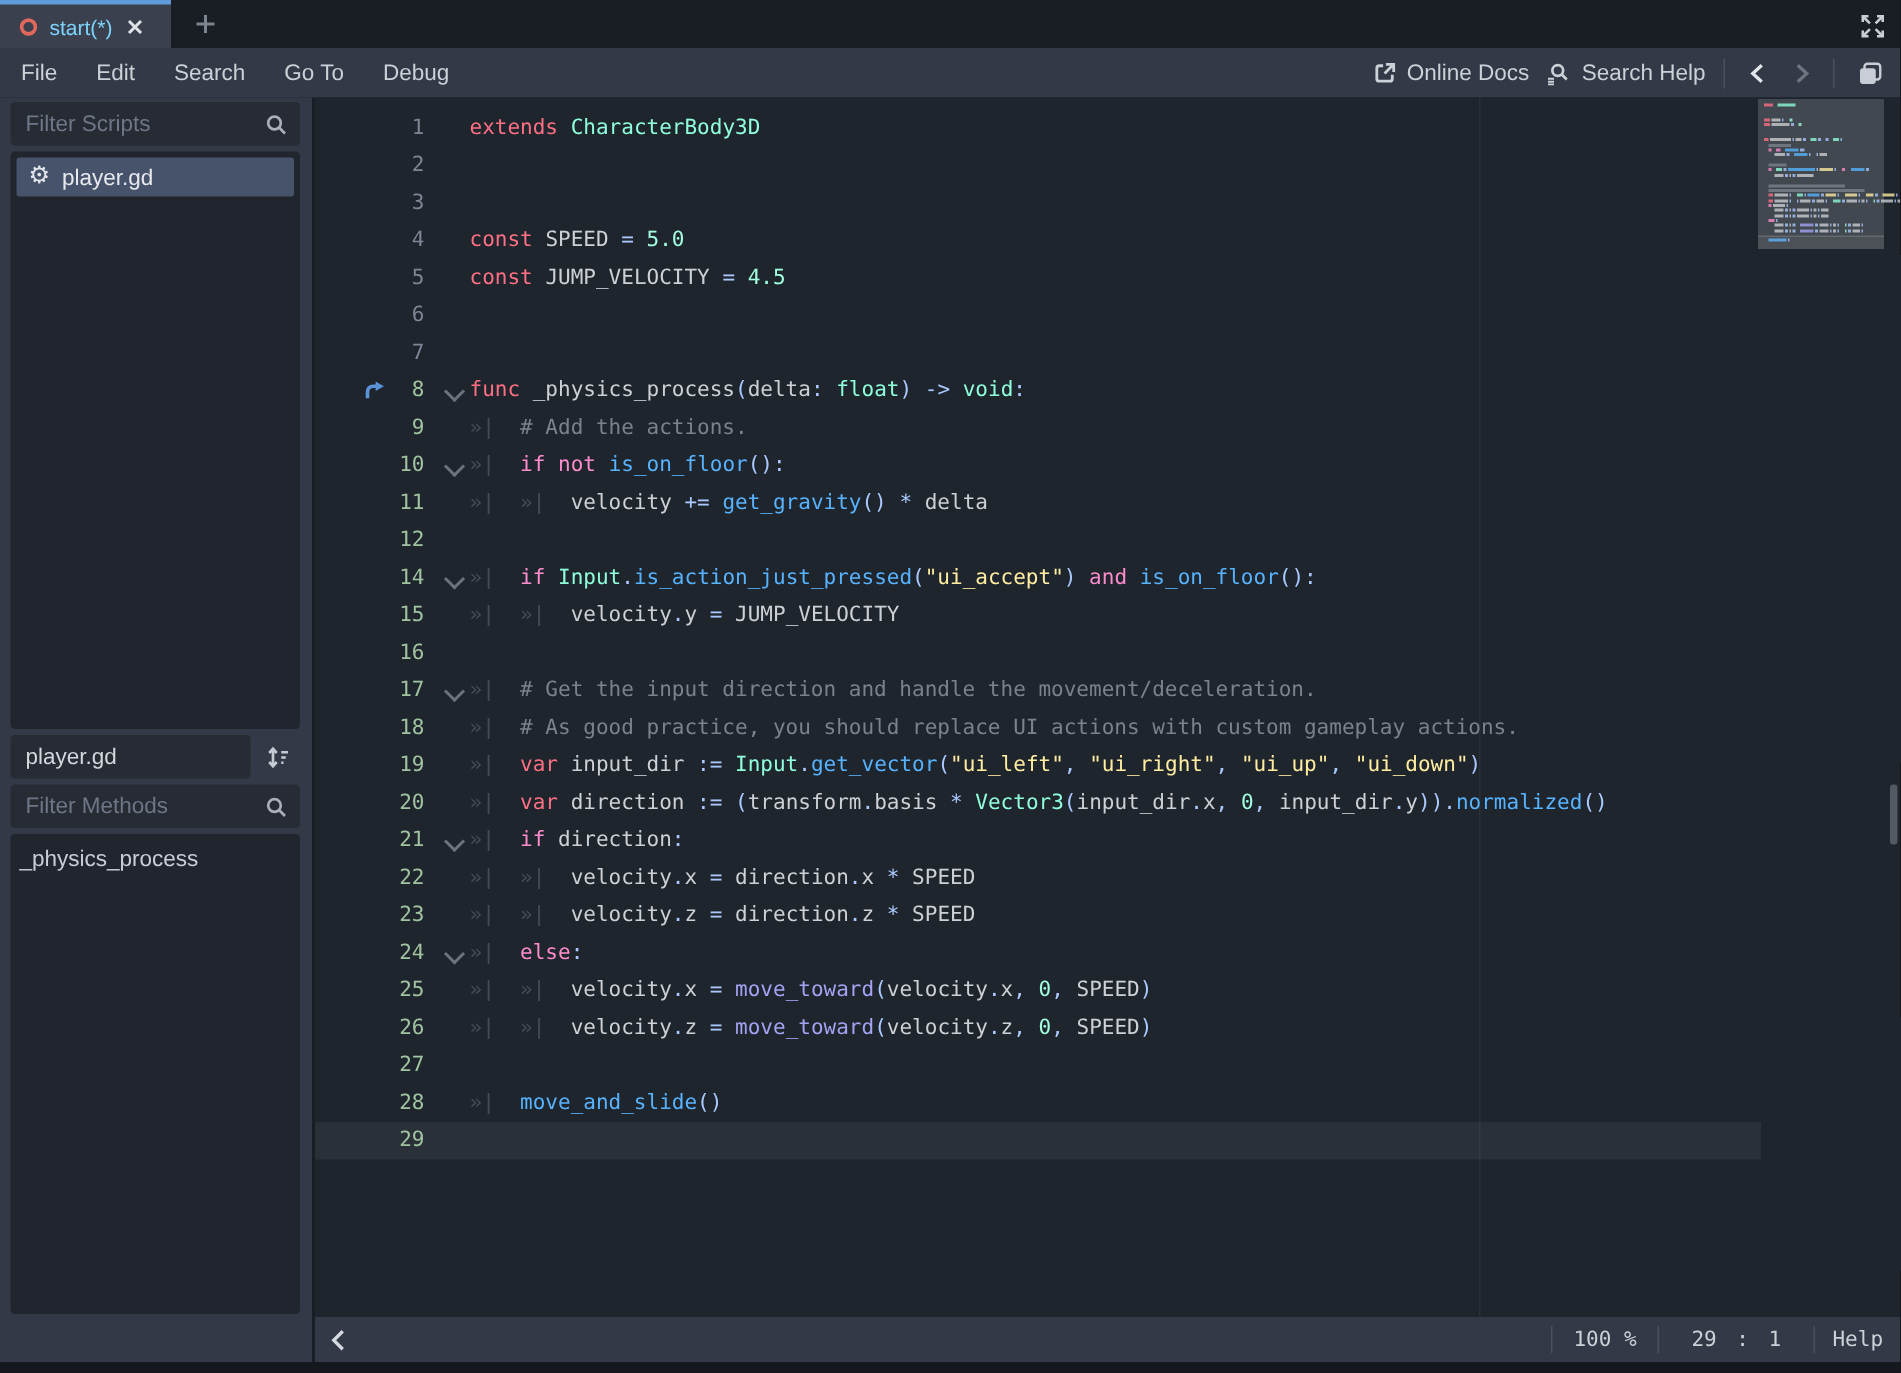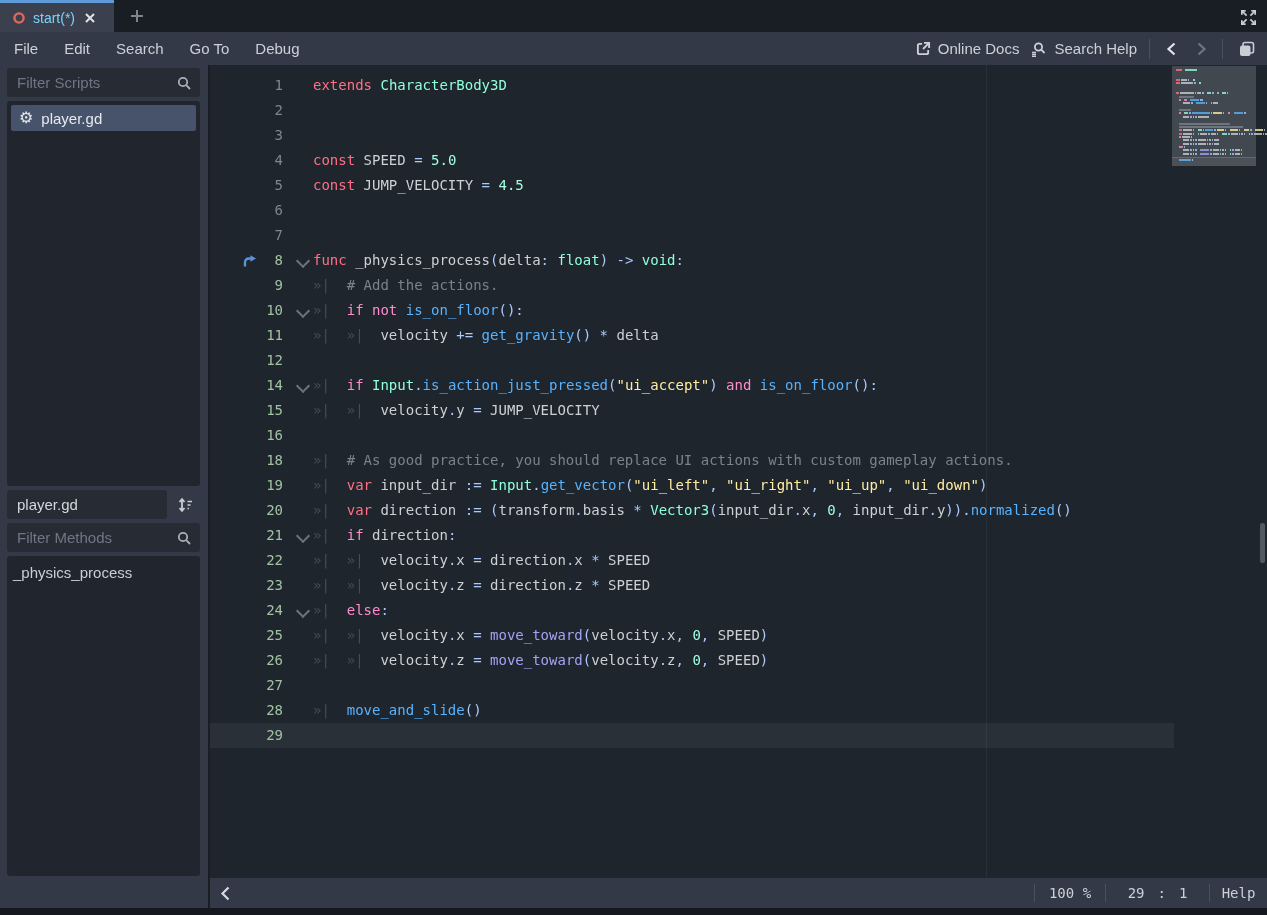--- a/index.html
+++ b/index.html
@@ -213,20 +213,21 @@
               <path d="M3 13.5 L3 9.5 Q3 5.5 7 5.5 L9 5.5" fill="none" stroke="#5b93d8" stroke-width="2.4"></path>
               <path d="M8.4 2.3 L14 5.5 L8.4 8.7 Z" fill="#5b93d8"></path>
             </svg></span><span class="lnum safe">8</span><span class="fold"></span><span class="ctext"><span style="color: rgb(255, 112, 133);">func</span><span style="color: rgb(205, 208, 213);"> _physics_process</span><span style="color: rgb(171, 201, 255);">(</span><span style="color: rgb(205, 208, 213);">delta</span><span style="color: rgb(171, 201, 255);">:</span><span style="color: rgb(205, 208, 213);"> </span><span style="color: rgb(143, 255, 219);">float</span><span style="color: rgb(171, 201, 255);">)</span><span style="color: rgb(205, 208, 213);"> </span><span style="color: rgb(171, 201, 255);">-&gt;</span><span style="color: rgb(205, 208, 213);"> </span><span style="color: rgb(143, 255, 219);">void</span><span style="color: rgb(171, 201, 255);">:</span></span></div>
         <div class="crow"><span class="lnum safe">9</span><span class="ctext"><span class="tok-tab">»|</span><span style="color: rgb(123, 130, 140);"># Add the actions.</span></span></div>
         <div class="crow"><span class="lnum safe">10</span><span class="fold"></span><span class="ctext"><span class="tok-tab">»|</span><span style="color: rgb(255, 140, 204);">if</span><span style="color: rgb(205, 208, 213);"> </span><span style="color: rgb(255, 140, 204);">not</span><span style="color: rgb(205, 208, 213);"> </span><span style="color: rgb(87, 179, 255);">is_on_floor</span><span style="color: rgb(171, 201, 255);">():</span></span></div>
         <div class="crow"><span class="lnum safe">11</span><span class="ctext"><span class="tok-tab">»|</span><span class="tok-tab">»|</span><span style="color: rgb(205, 208, 213);">velocity </span><span style="color: rgb(171, 201, 255);">+=</span><span style="color: rgb(205, 208, 213);"> </span><span style="color: rgb(87, 179, 255);">get_gravity</span><span style="color: rgb(171, 201, 255);">()</span><span style="color: rgb(205, 208, 213);"> </span><span style="color: rgb(171, 201, 255);">*</span><span style="color: rgb(205, 208, 213);"> delta</span></span></div>
         <div class="crow"><span class="lnum safe">12</span><span class="ctext"></span></div>
         <div class="crow"><span class="lnum safe">14</span><span class="fold"></span><span class="ctext"><span class="tok-tab">»|</span><span style="color: rgb(255, 140, 204);">if</span><span style="color: rgb(205, 208, 213);"> </span><span style="color: rgb(143, 255, 219);">Input</span><span style="color: rgb(171, 201, 255);">.</span><span style="color: rgb(87, 179, 255);">is_action_just_pressed</span><span style="color: rgb(171, 201, 255);">(</span><span style="color: rgb(255, 237, 161);">"ui_accept"</span><span style="color: rgb(171, 201, 255);">)</span><span style="color: rgb(205, 208, 213);"> </span><span style="color: rgb(255, 140, 204);">and</span><span style="color: rgb(205, 208, 213);"> </span><span style="color: rgb(87, 179, 255);">is_on_floor</span><span style="color: rgb(171, 201, 255);">():</span></span></div>
         <div class="crow"><span class="lnum safe">15</span><span class="ctext"><span class="tok-tab">»|</span><span class="tok-tab">»|</span><span style="color: rgb(205, 208, 213);">velocity</span><span style="color: rgb(171, 201, 255);">.</span><span style="color: rgb(205, 208, 213);">y </span><span style="color: rgb(171, 201, 255);">=</span><span style="color: rgb(205, 208, 213);"> JUMP_VELOCITY</span></span></div>
         <div class="crow"><span class="lnum safe">16</span><span class="ctext"></span></div>
+        <div class="crow"><span class="lnum safe">17</span><span class="fold"></span><span class="ctext"><span class="tok-tab">»|</span><span style="color: rgb(123, 130, 140);"># Get the input direction and handle the movement/deceleration.</span></span></div>
         <div class="crow"><span class="lnum safe">18</span><span class="ctext"><span class="tok-tab">»|</span><span style="color: rgb(123, 130, 140);"># As good practice, you should replace UI actions with custom gameplay actions.</span></span></div>
         <div class="crow"><span class="lnum safe">19</span><span class="ctext"><span class="tok-tab">»|</span><span style="color: rgb(255, 112, 133);">var</span><span style="color: rgb(205, 208, 213);"> input_dir </span><span style="color: rgb(171, 201, 255);">:=</span><span style="color: rgb(205, 208, 213);"> </span><span style="color: rgb(143, 255, 219);">Input</span><span style="color: rgb(171, 201, 255);">.</span><span style="color: rgb(87, 179, 255);">get_vector</span><span style="color: rgb(171, 201, 255);">(</span><span style="color: rgb(255, 237, 161);">"ui_left"</span><span style="color: rgb(171, 201, 255);">,</span><span style="color: rgb(205, 208, 213);"> </span><span style="color: rgb(255, 237, 161);">"ui_right"</span><span style="color: rgb(171, 201, 255);">,</span><span style="color: rgb(205, 208, 213);"> </span><span style="color: rgb(255, 237, 161);">"ui_up"</span><span style="color: rgb(171, 201, 255);">,</span><span style="color: rgb(205, 208, 213);"> </span><span style="color: rgb(255, 237, 161);">"ui_down"</span><span style="color: rgb(171, 201, 255);">)</span></span></div>
         <div class="crow"><span class="lnum safe">20</span><span class="ctext"><span class="tok-tab">»|</span><span style="color: rgb(255, 112, 133);">var</span><span style="color: rgb(205, 208, 213);"> direction </span><span style="color: rgb(171, 201, 255);">:=</span><span style="color: rgb(205, 208, 213);"> </span><span style="color: rgb(171, 201, 255);">(</span><span style="color: rgb(205, 208, 213);">transform</span><span style="color: rgb(171, 201, 255);">.</span><span style="color: rgb(205, 208, 213);">basis </span><span style="color: rgb(171, 201, 255);">*</span><span style="color: rgb(205, 208, 213);"> </span><span style="color: rgb(143, 255, 219);">Vector3</span><span style="color: rgb(171, 201, 255);">(</span><span style="color: rgb(205, 208, 213);">input_dir</span><span style="color: rgb(171, 201, 255);">.</span><span style="color: rgb(205, 208, 213);">x</span><span style="color: rgb(171, 201, 255);">,</span><span style="color: rgb(205, 208, 213);"> </span><span style="color: rgb(161, 255, 224);">0</span><span style="color: rgb(171, 201, 255);">,</span><span style="color: rgb(205, 208, 213);"> input_dir</span><span style="color: rgb(171, 201, 255);">.</span><span style="color: rgb(205, 208, 213);">y</span><span style="color: rgb(171, 201, 255);">))</span><span style="color: rgb(171, 201, 255);">.</span><span style="color: rgb(87, 179, 255);">normalized</span><span style="color: rgb(171, 201, 255);">()</span></span></div>
         <div class="crow"><span class="lnum safe">21</span><span class="fold"></span><span class="ctext"><span class="tok-tab">»|</span><span style="color: rgb(255, 140, 204);">if</span><span style="color: rgb(205, 208, 213);"> direction</span><span style="color: rgb(171, 201, 255);">:</span></span></div>
         <div class="crow"><span class="lnum safe">22</span><span class="ctext"><span class="tok-tab">»|</span><span class="tok-tab">»|</span><span style="color: rgb(205, 208, 213);">velocity</span><span style="color: rgb(171, 201, 255);">.</span><span style="color: rgb(205, 208, 213);">x </span><span style="color: rgb(171, 201, 255);">=</span><span style="color: rgb(205, 208, 213);"> direction</span><span style="color: rgb(171, 201, 255);">.</span><span style="color: rgb(205, 208, 213);">x </span><span style="color: rgb(171, 201, 255);">*</span><span style="color: rgb(205, 208, 213);"> SPEED</span></span></div>
         <div class="crow"><span class="lnum safe">23</span><span class="ctext"><span class="tok-tab">»|</span><span class="tok-tab">»|</span><span style="color: rgb(205, 208, 213);">velocity</span><span style="color: rgb(171, 201, 255);">.</span><span style="color: rgb(205, 208, 213);">z </span><span style="color: rgb(171, 201, 255);">=</span><span style="color: rgb(205, 208, 213);"> direction</span><span style="color: rgb(171, 201, 255);">.</span><span style="color: rgb(205, 208, 213);">z </span><span style="color: rgb(171, 201, 255);">*</span><span style="color: rgb(205, 208, 213);"> SPEED</span></span></div>
         <div class="crow"><span class="lnum safe">24</span><span class="fold"></span><span class="ctext"><span class="tok-tab">»|</span><span style="color: rgb(255, 140, 204);">else</span><span style="color: rgb(171, 201, 255);">:</span></span></div>
         <div class="crow"><span class="lnum safe">25</span><span class="ctext"><span class="tok-tab">»|</span><span class="tok-tab">»|</span><span style="color: rgb(205, 208, 213);">velocity</span><span style="color: rgb(171, 201, 255);">.</span><span style="color: rgb(205, 208, 213);">x </span><span style="color: rgb(171, 201, 255);">=</span><span style="color: rgb(205, 208, 213);"> </span><span style="color: rgb(163, 163, 243);">move_toward</span><span style="color: rgb(171, 201, 255);">(</span><span style="color: rgb(205, 208, 213);">velocity</span><span style="color: rgb(171, 201, 255);">.</span><span style="color: rgb(205, 208, 213);">x</span><span style="color: rgb(171, 201, 255);">,</span><span style="color: rgb(205, 208, 213);"> </span><span style="color: rgb(161, 255, 224);">0</span><span style="color: rgb(171, 201, 255);">,</span><span style="color: rgb(205, 208, 213);"> SPEED</span><span style="color: rgb(171, 201, 255);">)</span></span></div>
         <div class="crow"><span class="lnum safe">26</span><span class="ctext"><span class="tok-tab">»|</span><span class="tok-tab">»|</span><span style="color: rgb(205, 208, 213);">velocity</span><span style="color: rgb(171, 201, 255);">.</span><span style="color: rgb(205, 208, 213);">z </span><span style="color: rgb(171, 201, 255);">=</span><span style="color: rgb(205, 208, 213);"> </span><span style="color: rgb(163, 163, 243);">move_toward</span><span style="color: rgb(171, 201, 255);">(</span><span style="color: rgb(205, 208, 213);">velocity</span><span style="color: rgb(171, 201, 255);">.</span><span style="color: rgb(205, 208, 213);">z</span><span style="color: rgb(171, 201, 255);">,</span><span style="color: rgb(205, 208, 213);"> </span><span style="color: rgb(161, 255, 224);">0</span><span style="color: rgb(171, 201, 255);">,</span><span style="color: rgb(205, 208, 213);"> SPEED</span><span style="color: rgb(171, 201, 255);">)</span></span></div>
         <div class="crow"><span class="lnum safe">27</span><span class="ctext"></span></div>

